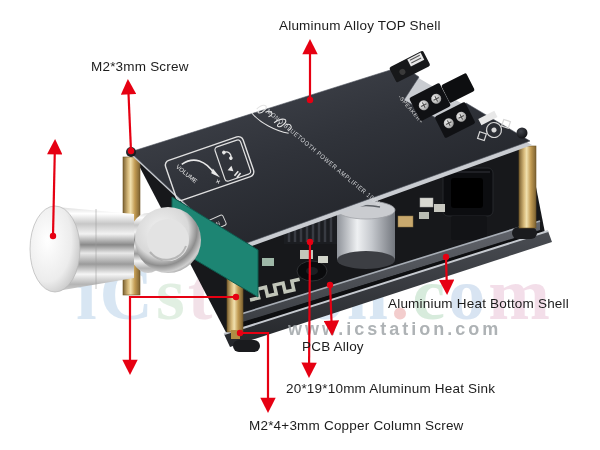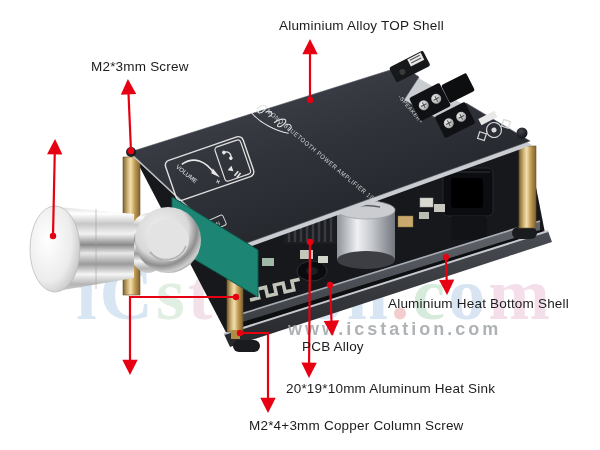--- a/index.html
+++ b/index.html
@@ -282,19 +282,19 @@
         <circle cx="131" cy="151" r="3.2"></circle>
       <circle cx="53" cy="236" r="3.2"></circle>
         <circle cx="446" cy="257" r="3.2"></circle>
       <circle cx="330" cy="285" r="3.2"></circle>
         <circle cx="310" cy="242" r="3.2"></circle>
       <circle cx="236" cy="297" r="3.2"></circle>
         <circle cx="240" cy="333" r="3.2"></circle>
     </g>
   </svg>
 
-  <div class="callout z5" style="left:279px;top:18px">Aluminium Alloy TOP Shell</div>
+  <div class="callout z5" style="left:279px;top:18px">Aluminum Alloy TOP Shell</div>
   <div class="callout z5" style="left:91px;top:59px">M2*3mm Screw</div>
   <div class="callout z5" style="left:388px;top:296px">Aluminium Heat Bottom Shell</div>
   <div class="callout z5" style="left:302px;top:339px">PCB Alloy</div>
   <div class="callout z5" style="left:286px;top:381px">20*19*10mm Aluminum Heat Sink</div>
   <div class="callout z5" style="left:249px;top:418px">M2*4+3mm Copper Column Screw</div>
 </div>
 
 </body></html>

